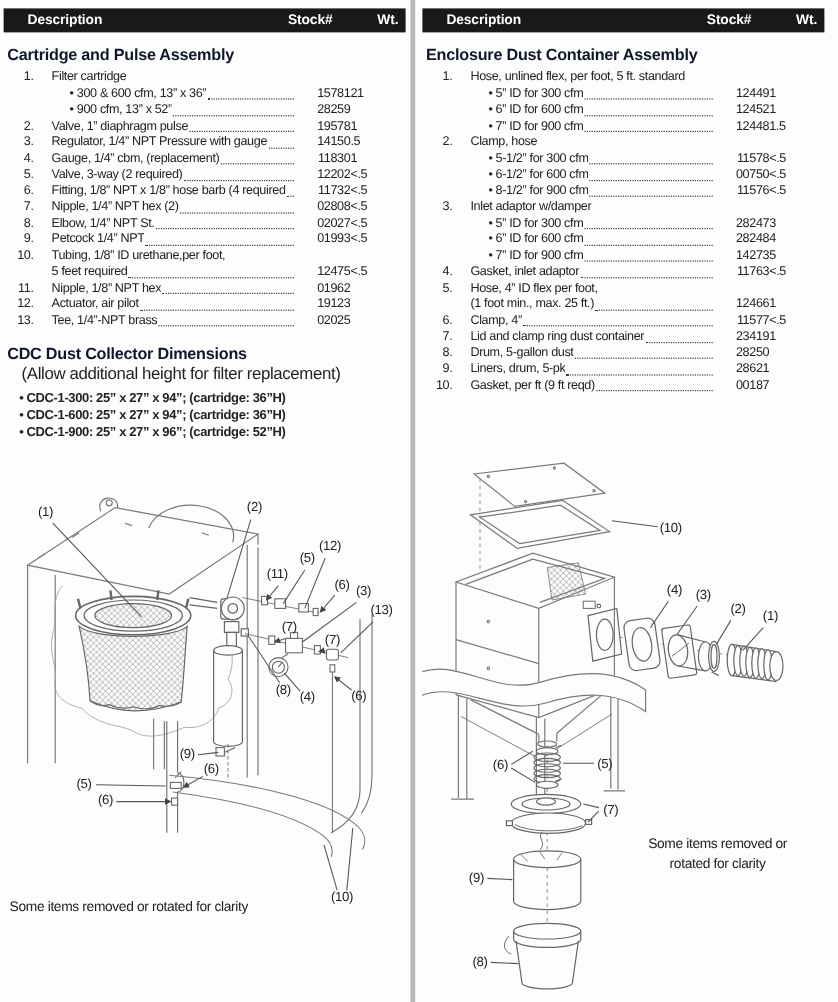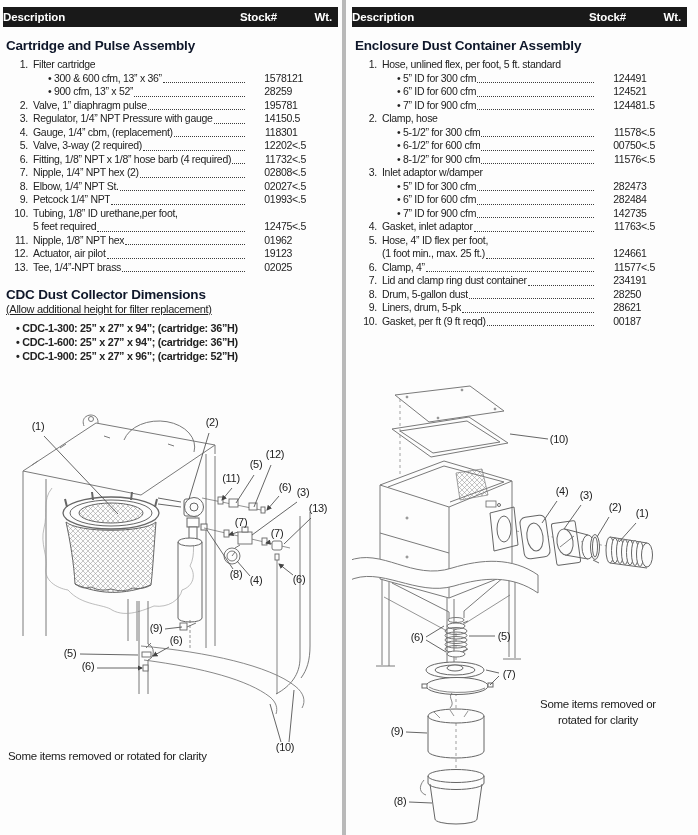--- a/index.html
+++ b/index.html
@@ -6,36 +6,36 @@
   body{
     width:698px;height:835px;position:relative;background:#fdfdfd;overflow:hidden;
     font-family:"Liberation Sans",sans-serif;color:#222;
   }
   .divider{position:absolute;left:342px;top:0;width:4px;height:835px;background:#b9b9b9;}
   
   .bar{
     position:absolute;top:7px;width:335px;height:20px;background:#191919;color:#fff;
     display:flex;align-items:center;font-weight:bold;font-size:11.5px;letter-spacing:-0.1px;
   }
-  .h-desc{padding-left:0;flex:1;}
+  .h-desc{padding-left:20px;flex:1;}
   .h-stock{width:50px;text-align:left;}
   .h-wt{width:42px;text-align:right;padding-right:6px;}
   
   .content{position:absolute;top:29px;width:335px;}
   .section-title{font-size:13.5px;font-weight:bold;color:#0f172a;margin:9px 0 5px 3px;letter-spacing:-0.2px;}
   .rows{padding-right:4px;}
   .prow{display:flex;align-items:baseline;font-size:10.5px;line-height:13.5px;letter-spacing:-0.3px;white-space:nowrap;}
   .prow .num{width:25px;text-align:right;flex:none;}
-  .prow .desc{flex:0 1 auto;margin-left:5px;overflow:hidden;}
+  .prow .desc{flex:0 1 auto;margin-left:15px;overflow:hidden;}
   .prow.bullet .desc{padding-left:15px;}
   .prow .lead{flex:1 1 6px;min-width:4px;border-bottom:1.5px dotted #3c3c3c;align-self:flex-end;margin:0 1px 2px 1px;}
   .prow.noleader .lead{border-bottom:none;}
   .prow .stock{width:46px;text-align:right;flex:none;}
   .prow .wt{width:42px;text-align:left;flex:none;}
-  .dim-sub{font-size:11px;letter-spacing:-0.3px;margin:0 0 7px 3px;text-decoration:underline;}
+  .dim-sub{font-size:14px;letter-spacing:-0.3px;margin:0 0 7px 15px;}
   .dim-bullet{font-size:10.8px;line-height:13.8px;letter-spacing:-0.3px;margin-left:13px;font-weight:bold;}
   
   svg{position:absolute;}
   #svg-left{left:8px;top:396px;}
   #svg-right{left:352px;top:385px;}
   .leader{stroke:#555;stroke-width:0.9;fill:none;}
   .co{font:11px "Liberation Sans",sans-serif;fill:#222;text-anchor:middle;letter-spacing:-0.3px;}
   .note{position:absolute;font-size:11.5px;letter-spacing:-0.3px;color:#222;}
   #note-left{left:8px;top:750px;}
   #note-right{left:513px;top:696px;width:170px;text-align:center;line-height:16px;}

